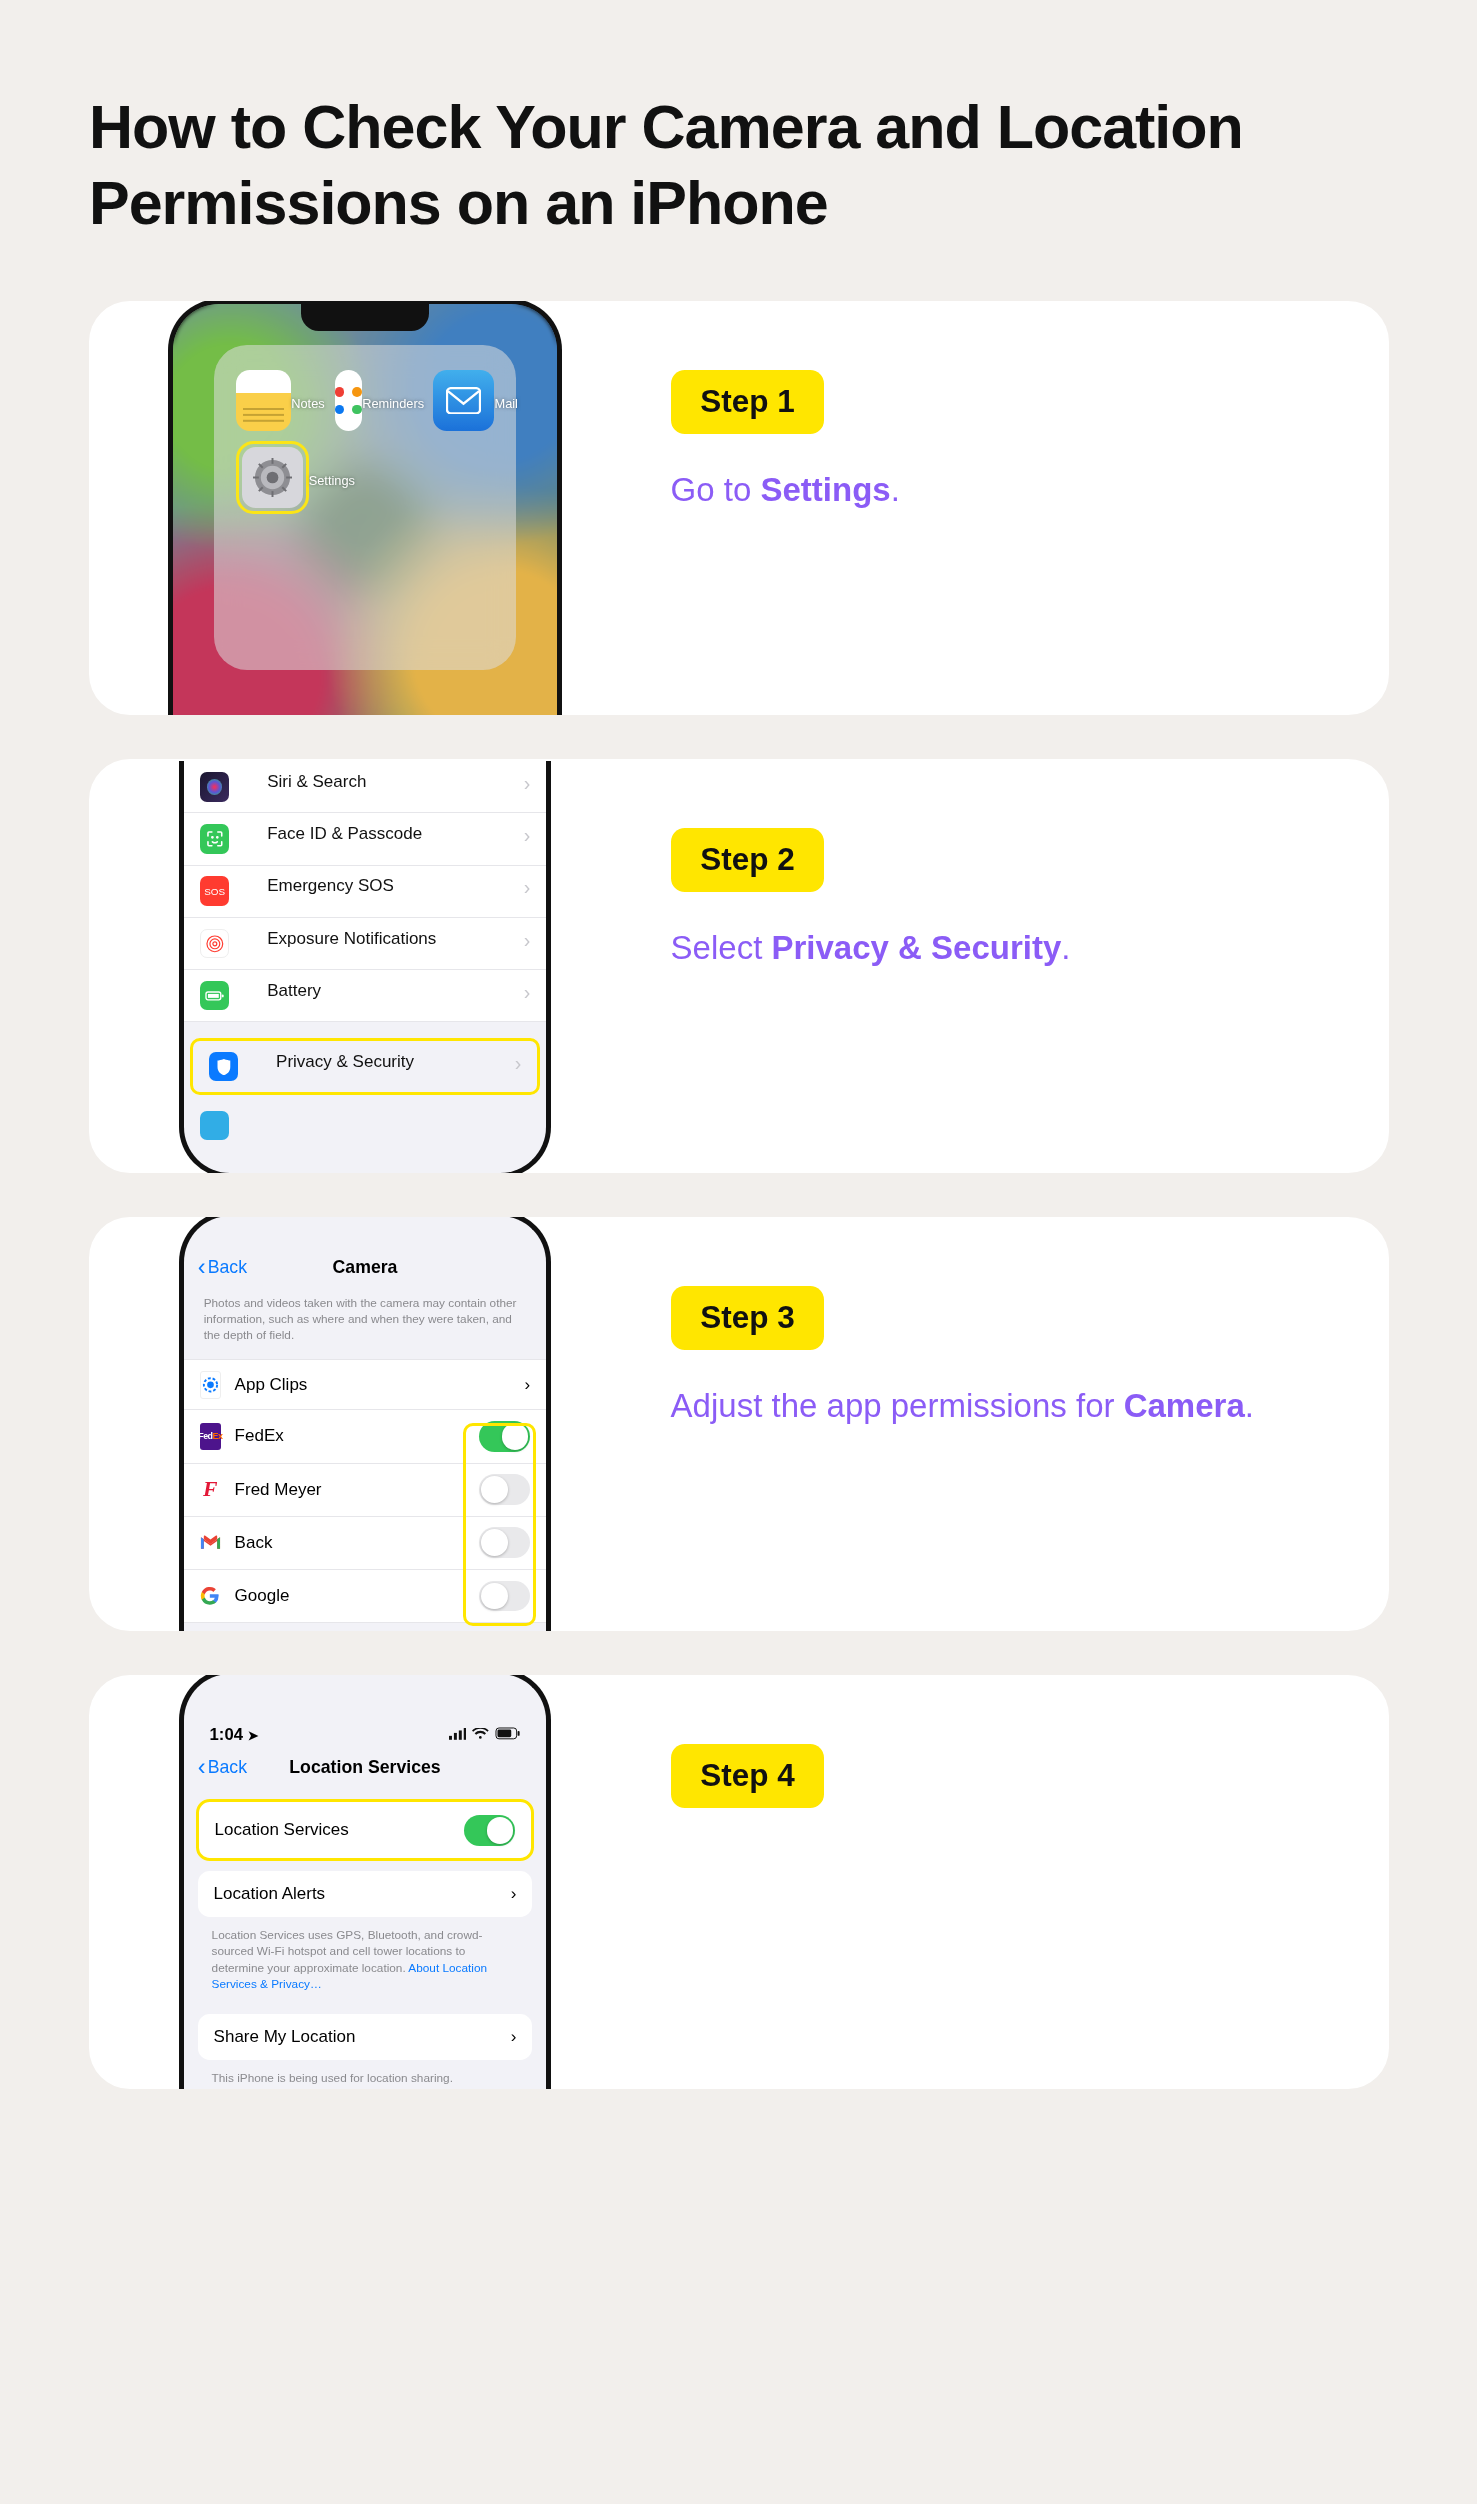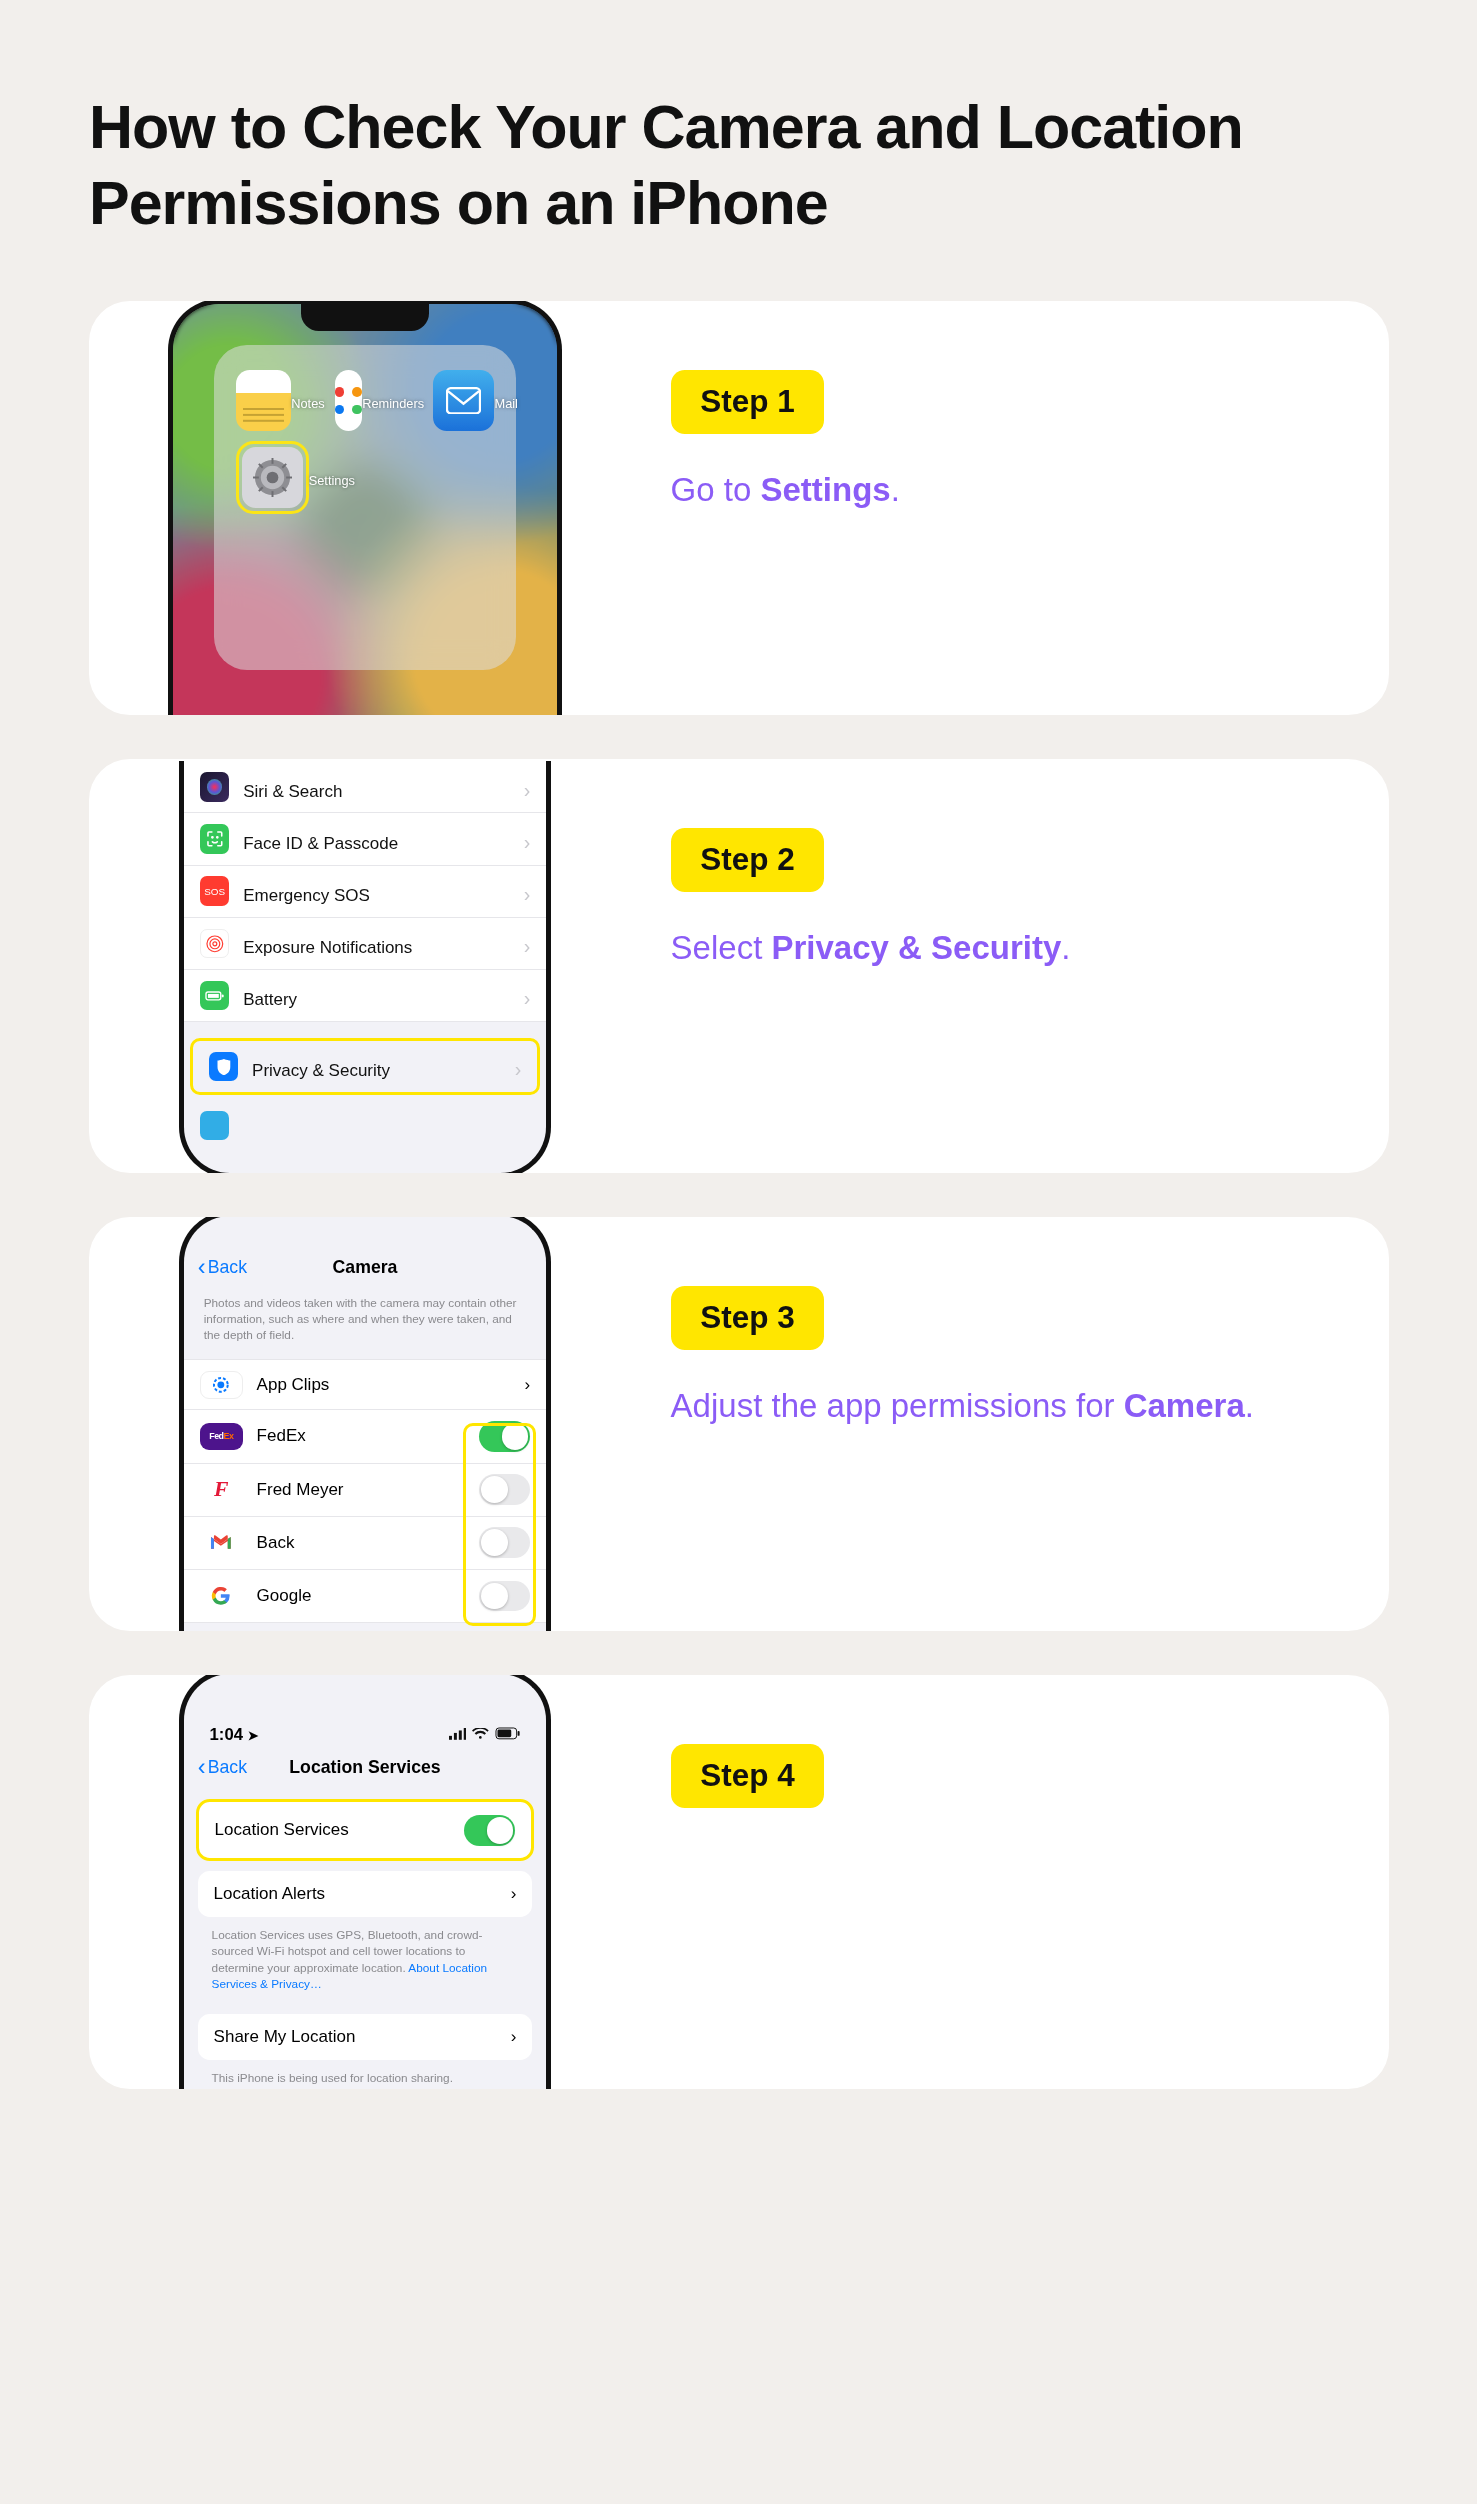--- a/index.html
+++ b/index.html
@@ -130,24 +130,25 @@
     border: 5.9px solid #111;
     border-top:none;
     border-radius: 0 0 51px 51px;
     background:#f2f2f7;
     overflow:hidden;
     position:relative;
     padding-bottom: 33px;
   }
   .slist { background:#fff; margin:0 0 17.7px; }
   .srow {
-    display:flex; align-items:flex-end;
+    display:flex; align-items:flex-start;
     padding: 10.8px 15.8px;
     border-bottom:1px solid #e6e6ea;
     font-size: 17px;
+    gap: 24px;
   }
   .srow .ico{
     width:29.6px;height:29.6px;border-radius:6.9px;
     margin-right:13.8px;
     display:flex;align-items:center;justify-content:center;
     color:#fff;font-size:14.8px;font-weight:400;
     flex-shrink:0;
   }
   .srow .name{flex:1;color:#111;}
   .srow .chev{color:#c7c7cc;font-size:19.7px;}
@@ -189,21 +190,21 @@
     padding: 5.9px 19.7px 15.8px;
     line-height:1.35;
   }
   .clist{background:#fff;border-top:1px solid #e6e6ea;}
   .crow{
     display:flex;align-items:center;
     padding:10.8px 15.8px;
     border-bottom:1px solid #e6e6ea;
     font-size:17px;
   }
-  .crow .ico2{width:43px;height:27.6px;border-radius:9px;margin-right:13.8px;display:flex;align-items:center;justify-content:center;font-weight:700;flex-shrink:0;}
+  .crow .ico2{width:21px;height:27.6px;border-radius:3px;margin-right:13.8px;display:flex;align-items:center;justify-content:center;font-weight:700;flex-shrink:0;}
   .crow .name{flex:1;}
   .toggle{
     width:51px;height:30.5px;border-radius:15.8px;
     background:#e9e9eb;position:relative;flex-shrink:0;
   }
   .toggle::after{
     content:'';position:absolute;top:2px;left:2px;width:26.6px;height:26.6px;border-radius:50%;background:#fff;box-shadow:0 1px 3px rgba(0,0,0,.25);
   }
   .toggle.on{background:#34c759;}
   .toggle.on::after{left:auto;right:2px;}

